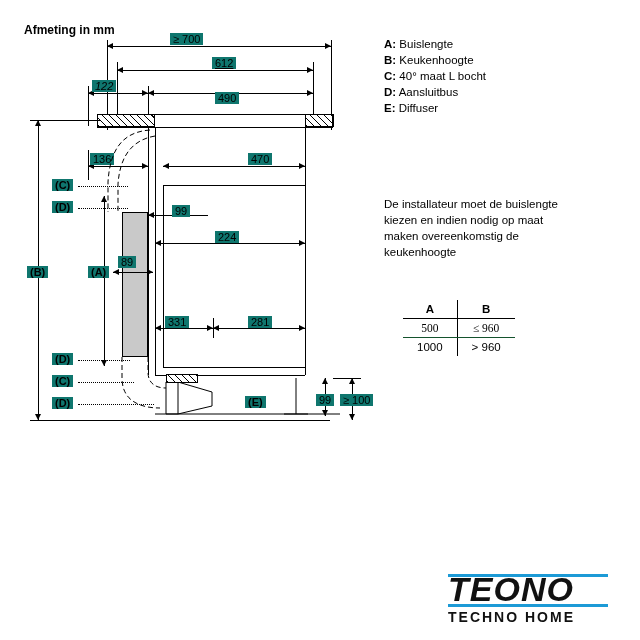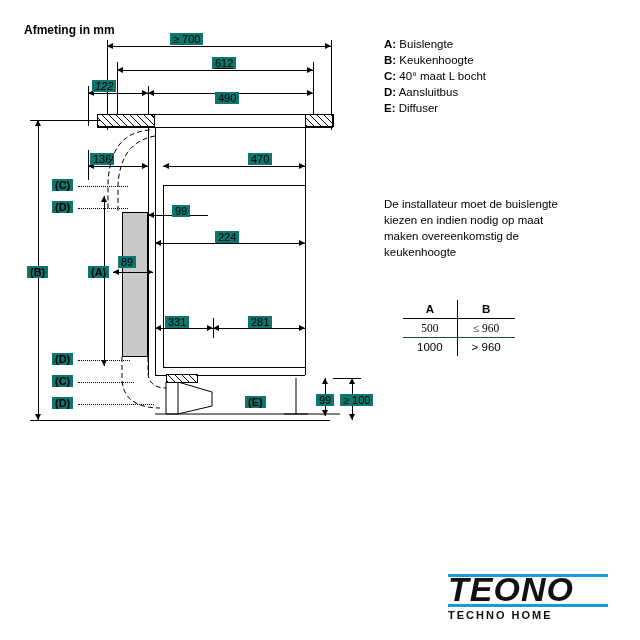--- a/index.html
+++ b/index.html
@@ -54,21 +54,21 @@
   table.minitab{position:absolute;left:403px;top:300px;border-collapse:collapse;font-size:11.5px;}
   table.minitab td,table.minitab th{padding:3px 14px;text-align:center;font-weight:normal;}
   table.minitab th{font-weight:bold;border-bottom:1px solid #000;}
   table.minitab td.l{border-right:1px solid #000;}
   table.minitab th.l{border-right:1px solid #000;}
   table.minitab tr.mid td{border-bottom:1px solid #14532d;font-family:Liberation Serif, serif;}
 
   
   .logo{position:absolute;left:448px;top:572px;width:180px;height:58px;}
   .logo-main{font-family:"Liberation Sans", sans-serif;font-weight:bold;font-style:italic;font-size:34px;letter-spacing:1px;line-height:34px;color:#111;}
-  .logo-sub{font-family:"Liberation Sans", sans-serif;font-weight:bold;font-size:11px;letter-spacing:2px;color:#111;margin-top:3px;}
+  .logo-sub{font-family:"Liberation Sans", sans-serif;font-weight:bold;font-size:14px;letter-spacing:2px;color:#111;margin-top:3px;}
   .logo-bar{position:absolute;background:#1c9ad6;}
 </style>
 </head>
 <body>
 
 <div class="root">
 
   <div class="abs txt bold" style="left:24px;top:24px;font-size:12px;">Afmeting in mm</div>
 
   <div class="legend">

